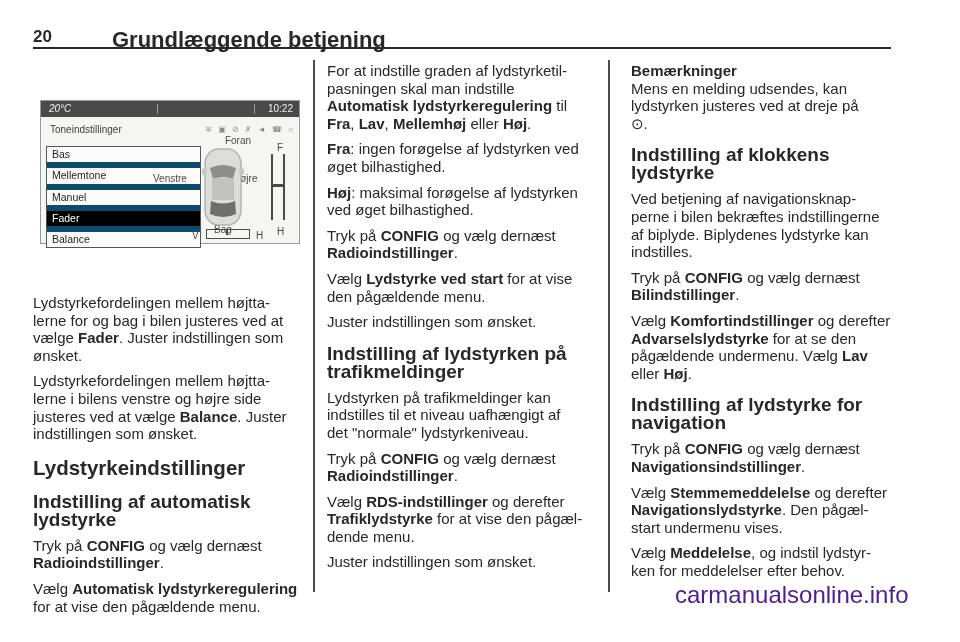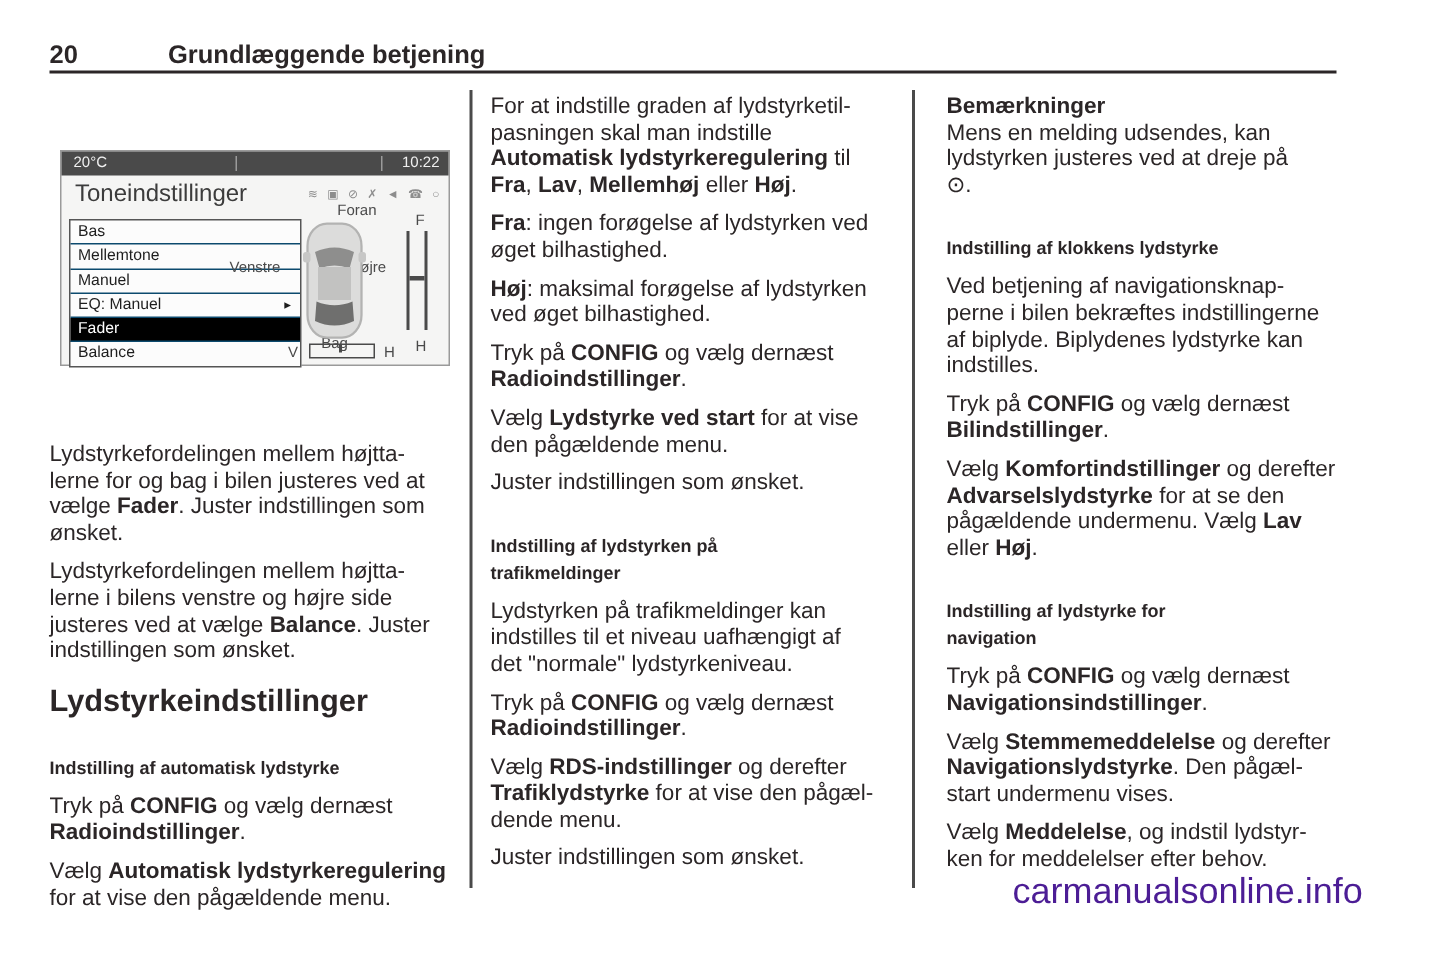--- a/index.html
+++ b/index.html
@@ -2,54 +2,54 @@
 <html><head>
 <meta charset="utf-8">
 <style>
   html,body{margin:0;padding:0;}
   body{
     width:960px;height:642px;position:relative;overflow:hidden;
     background:#ffffff;color:#2b2627;
     font-family:"Liberation Sans", sans-serif;
   }
   .page-number{position:absolute;left:33px;top:27px;font-size:17px;font-weight:bold;}
-  .page-title{position:absolute;left:112px;top:27px;font-size:17px;font-weight:bold;}
+  .page-title{position:absolute;left:112px;top:27px;font-size:22px;font-weight:bold;}
   .header-rule{position:absolute;left:33px;top:47px;width:858px;height:2px;background:#2b2627;}
   .divider{position:absolute;top:60px;height:532px;width:1.5px;background:#4a4a4a;}
   .d1{left:313px}.d2{left:608px}
   .col{position:absolute;top:56px;font-size:15px;line-height:17.6px;}
   .col1{left:33px;width:272px;}
   .col2{left:327px;width:276px;padding-top:6px;}
   .col3{left:631px;width:282px;padding-top:6px;}
   p.para{margin:0 0 8px 0;white-space:pre-line;}
   .b{font-weight:bold;}
   h2.h2{font-size:20.5px;line-height:22px;font-weight:bold;margin:14px 0 9px 0;}
-  h3.h3{font-size:12px;line-height:18px;font-weight:bold;margin:24px 0 8px 0;white-space:pre-line;}
+  h3.h3{font-size:19px;line-height:18px;font-weight:bold;margin:14px 0 8px 0;white-space:pre-line;}
   .watermark{position:absolute;left:675px;top:581px;font-size:24px;color:#4c1d95;}
 
   
   .screen{
     position:relative;width:258px;height:142px;margin:44px 0 50px 7px;
     background:#f5f5f4;border:1.5px solid #9a9a9a;box-sizing:content-box;
   }
   .scr-status{
     position:relative;height:16px;background:#4a4a4a;color:#f0f0f0;
     font-size:10px;line-height:16px;
   }
-  .scr-temp{position:absolute;left:8px;top:0;}
+  .scr-temp{position:absolute;left:8px;top:0;font-style:italic;}
   .scr-time{position:absolute;right:6px;top:0;margin-left:12px;}
   .scr-sep1{position:absolute;left:116px;top:3px;width:1px;height:10px;background:#9a9a9a;}
   .scr-sep2{position:absolute;right:44px;top:3px;width:1px;height:10px;background:#9a9a9a;}
   .scr-body{position:relative;height:126px;}
-  .scr-title{position:absolute;left:9px;top:4px;font-size:16px;color:#3c3c3c;}
+  .scr-title{position:absolute;left:9px;top:4px;font-size:10px;color:#3c3c3c;}
   .scr-icons{position:absolute;right:6px;top:4px;font-size:8px;color:#8d8d8d;}
   .scr-icons span{margin-left:4px;}
   .menu{position:absolute;left:5px;top:29px;width:153px;border:1px solid #555;background:#fcfcfc;}
   .menu-row{position:relative;height:15.3px;line-height:15.3px;padding-left:5px;
-    font-size:10.5px;color:#1e1e1e;border-bottom:1px solid #0c4a6e;}
+    font-size:10.5px;color:#1e1e1e;border-bottom:6px solid #0c4a6e;}
   .menu-row:last-child{border-bottom:none;}
   .menu-row.selected{background:#000;color:#fff;}
   .menu-arrow{position:absolute;right:6px;top:0;font-size:9px;}
   .scr-lbl{position:absolute;font-size:10px;color:#4a4a4a;}
   .lbl-foran{left:160px;top:15px;width:50px;text-align:right;}
   .lbl-venstre{left:112px;top:53px;}
   .lbl-hojre{left:192px;top:53px;}
   .lbl-bag{left:158px;top:104px;width:48px;text-align:center;}
   .lbl-f{left:236px;top:22px;}
   .lbl-h-right{left:236px;top:106px;}
@@ -90,24 +90,20 @@
         <span>✗</span>
         <span>◄</span>
         <span>☎</span>
         <span>○</span>
       </div>
 
       <div class="menu">
         <div class="menu-row">Bas</div>
         <div class="menu-row">Mellemtone</div>
         <div class="menu-row">Manuel</div>
-        <div class="menu-row">
-          <span>EQ: Manuel</span>
-          <span class="menu-arrow">▸</span>
-        </div>
         <div class="menu-row selected">Fader</div>
         <div class="menu-row">Balance</div>
       </div>
 
       <div class="scr-lbl lbl-foran">Foran</div>
       <div class="scr-lbl lbl-venstre">Venstre</div>
       <div class="scr-lbl lbl-hojre">Højre</div>
       <div class="scr-lbl lbl-bag">Bag</div>
 
       <div class="car">

